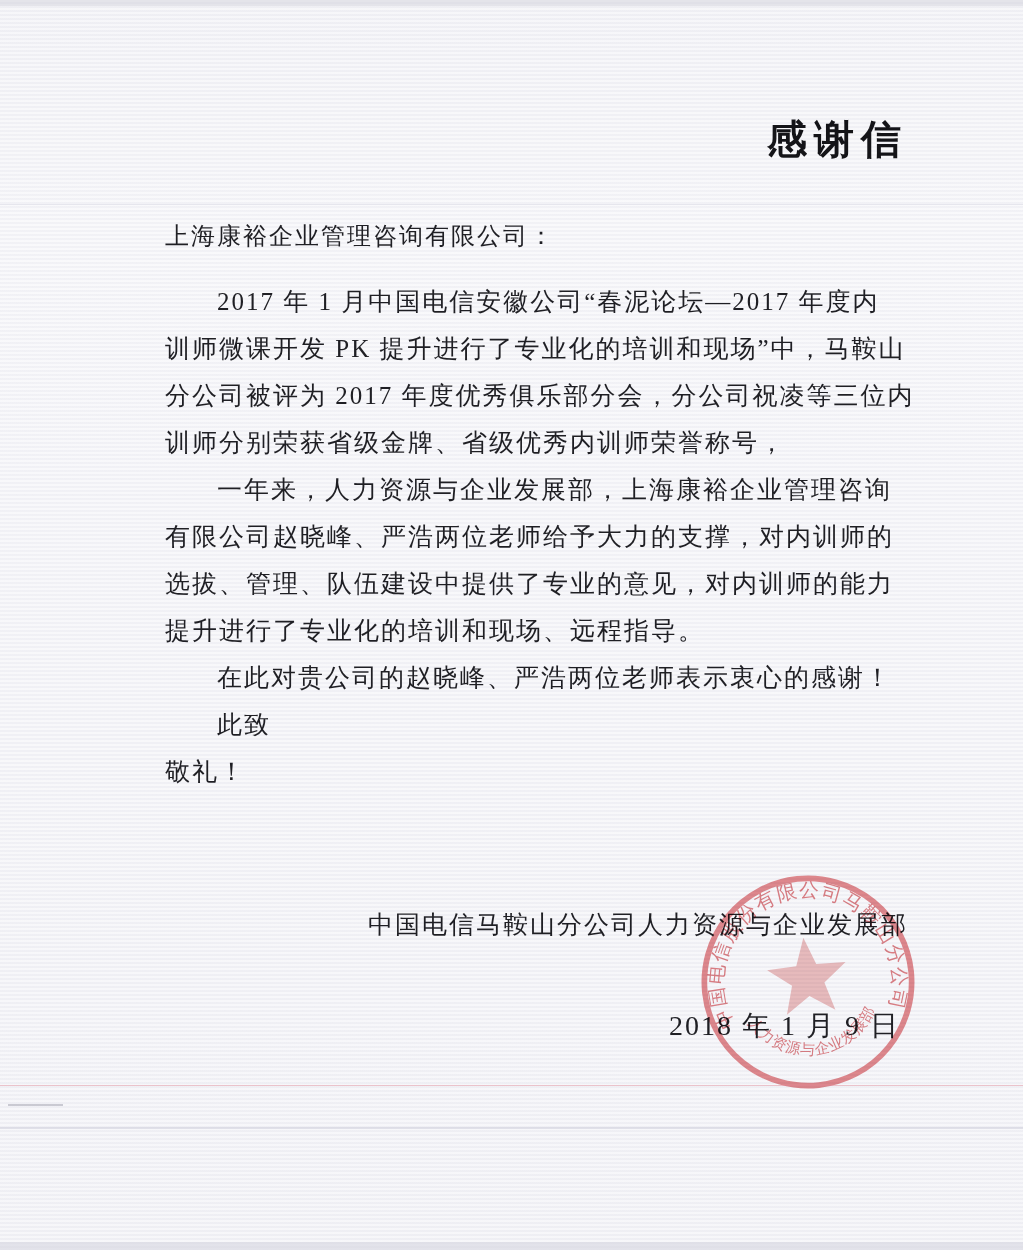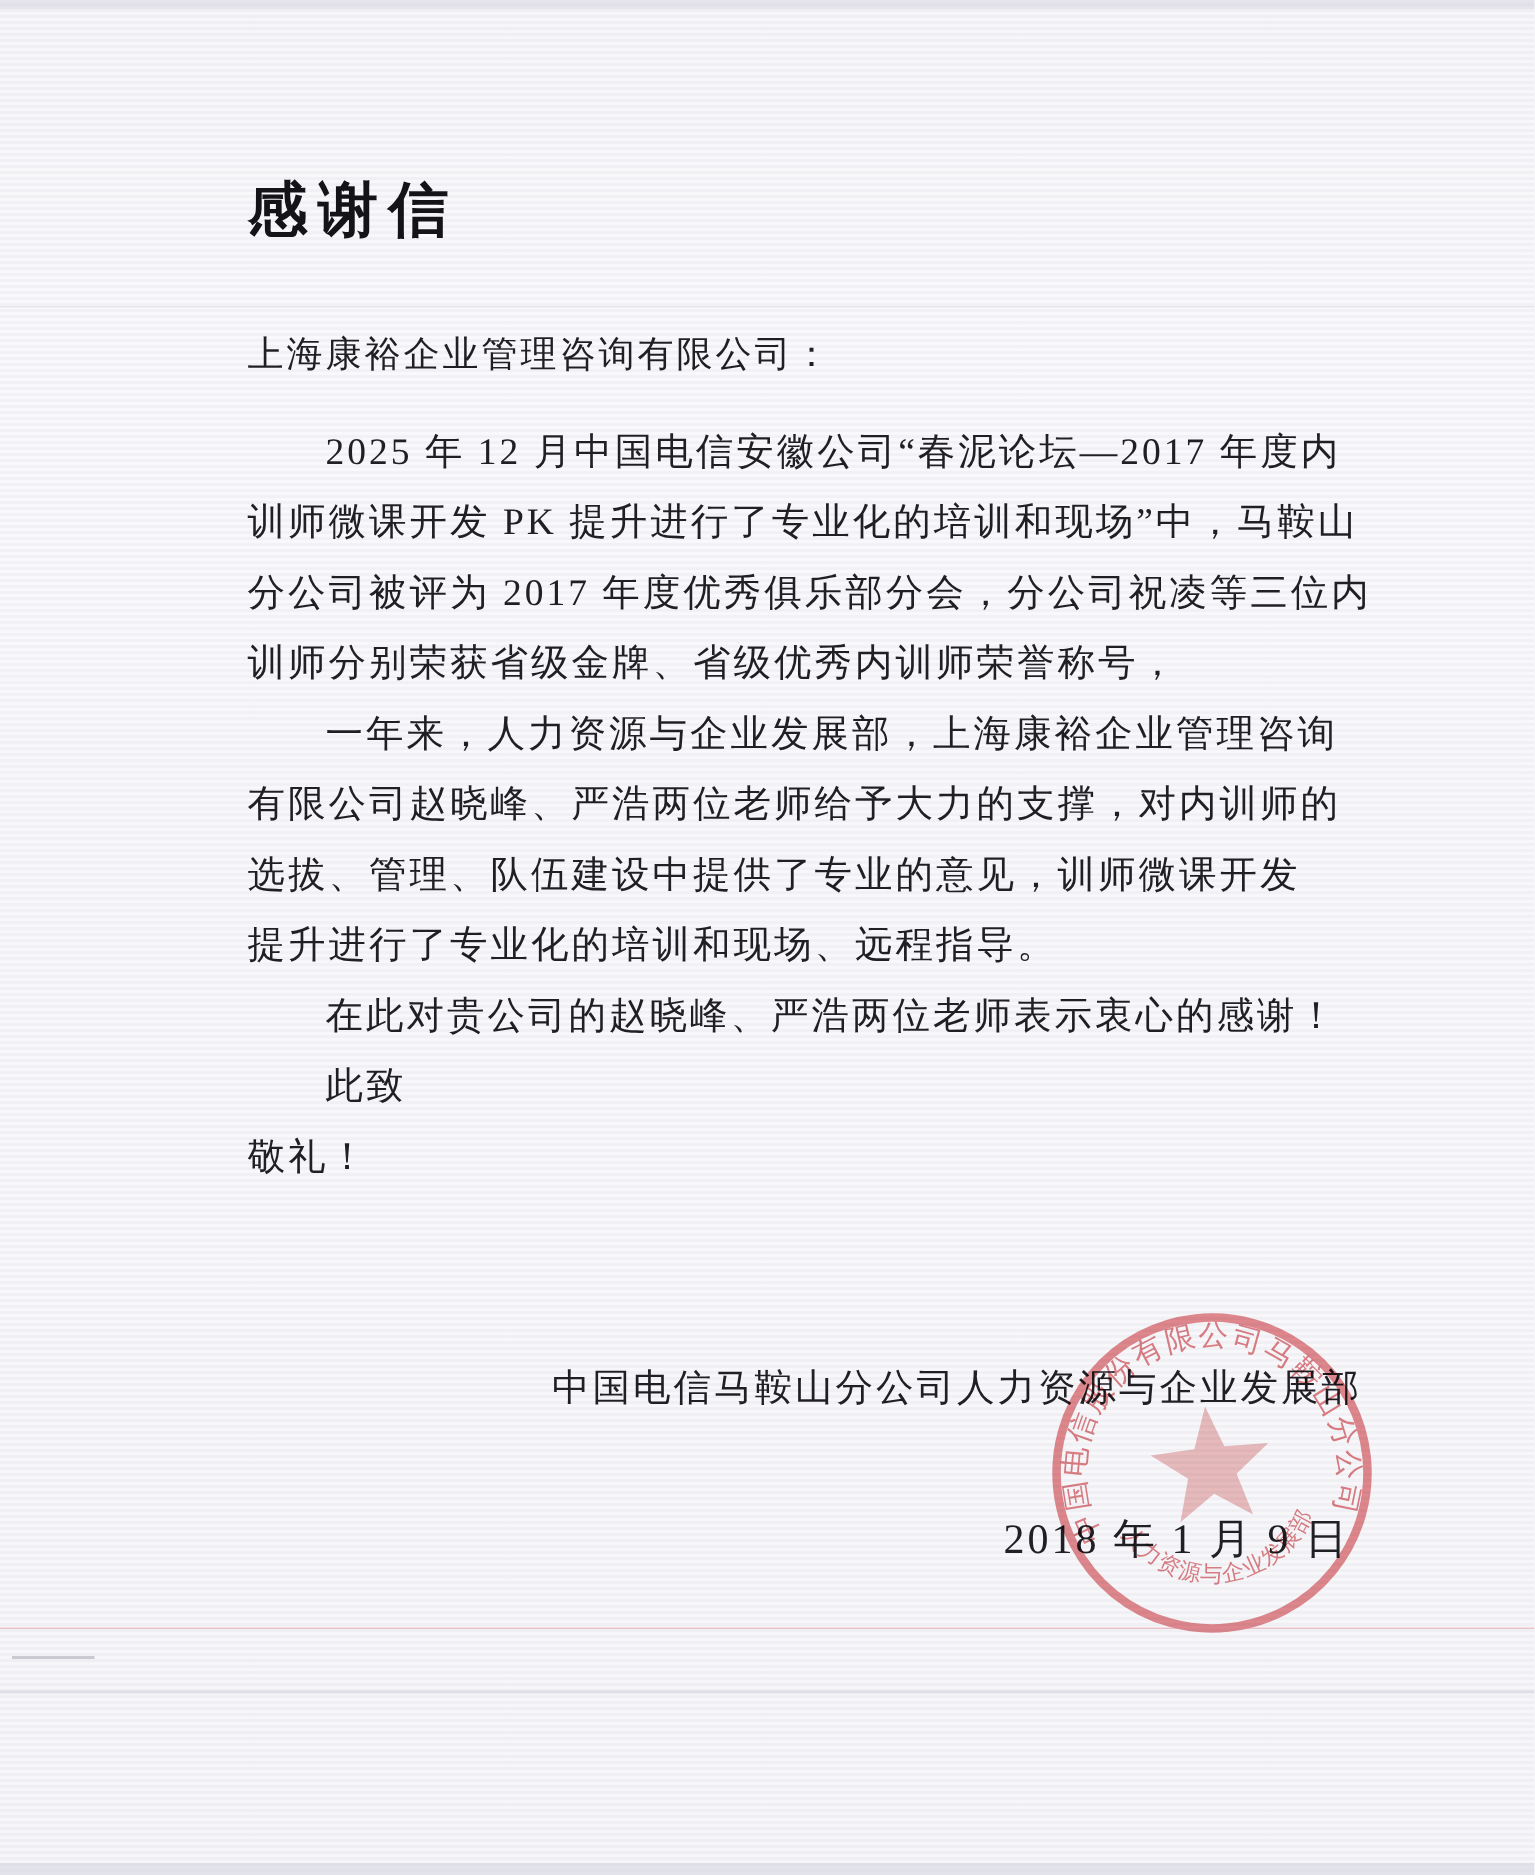--- a/index.html
+++ b/index.html
@@ -11,21 +11,21 @@
   }
   .paper-texture{
     position:absolute;inset:0;
     background:
       repeating-linear-gradient(0deg, rgba(255,255,255,0.35) 0 2px, rgba(228,228,236,0.25) 2px 4px),
       linear-gradient(180deg,#f2f2f6 0%,#f6f6f9 18%,#f4f4f8 60%,#f2f2f6 100%);
     pointer-events:none;
   }
   .title{
     position:absolute;top:112px;left:165px;width:743px;
-    text-align:left;font-size:40px;font-weight:bold;
+    text-align:right;font-size:40px;font-weight:bold;
     letter-spacing:7px;color:#141418;
   }
   .salutation{
     position:absolute;top:220px;left:165px;width:758px;
     font-size:24px;letter-spacing:2px;
   }
   .body-block{
     position:absolute;top:278px;left:165px;width:758px;
     font-size:25px;letter-spacing:2px;
   }
@@ -58,27 +58,27 @@
 <div class="paper-texture"></div>
 
 <div class="artifact scanline-top"></div>
 <div class="artifact edge-top"></div>
 
 <div class="title">感谢信</div>
 
 <div class="salutation">上海康裕企业管理咨询有限公司：</div>
 
 <div class="body-block">
-  <div class="line indent">2025 年 12 月中国电信安徽公司“春泥论坛—2017 年度内</div>
+  <div class="line indent">2017 年 1 月中国电信安徽公司“春泥论坛—2017 年度内</div>
   <div class="line">训师微课开发 PK 提升进行了专业化的培训和现场”中，马鞍山</div>
   <div class="line">分公司被评为 2017 年度优秀俱乐部分会，分公司祝凌等三位内</div>
   <div class="line">训师分别荣获省级金牌、省级优秀内训师荣誉称号，</div>
   <div class="line indent">一年来，人力资源与企业发展部，上海康裕企业管理咨询</div>
   <div class="line">有限公司赵晓峰、严浩两位老师给予大力的支撑，对内训师的</div>
-  <div class="line">选拔、管理、队伍建设中提供了专业的意见，训师微课开发</div>
+  <div class="line">选拔、管理、队伍建设中提供了专业的意见，对内训师的能力</div>
   <div class="line">提升进行了专业化的培训和现场、远程指导。</div>
   <div class="line indent">在此对贵公司的赵晓峰、严浩两位老师表示衷心的感谢！</div>
   <div class="line indent">此致</div>
   <div class="line">敬礼！</div>
 </div>
 
 <div class="signature">中国电信马鞍山分公司人力资源与企业发展部</div>
 <div class="date">2018 年 1 月 9 日</div>
 
 <svg class="seal" viewBox="0 0 220 220" xmlns="http://www.w3.org/2000/svg">

